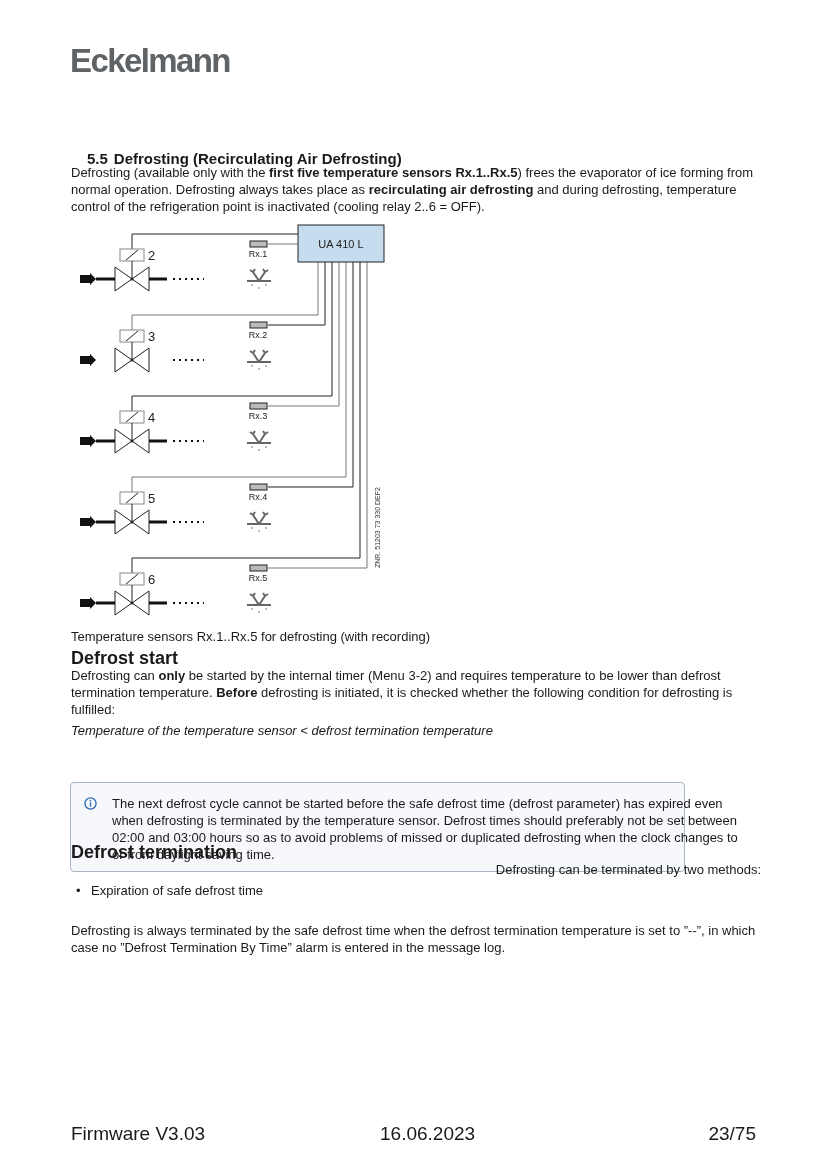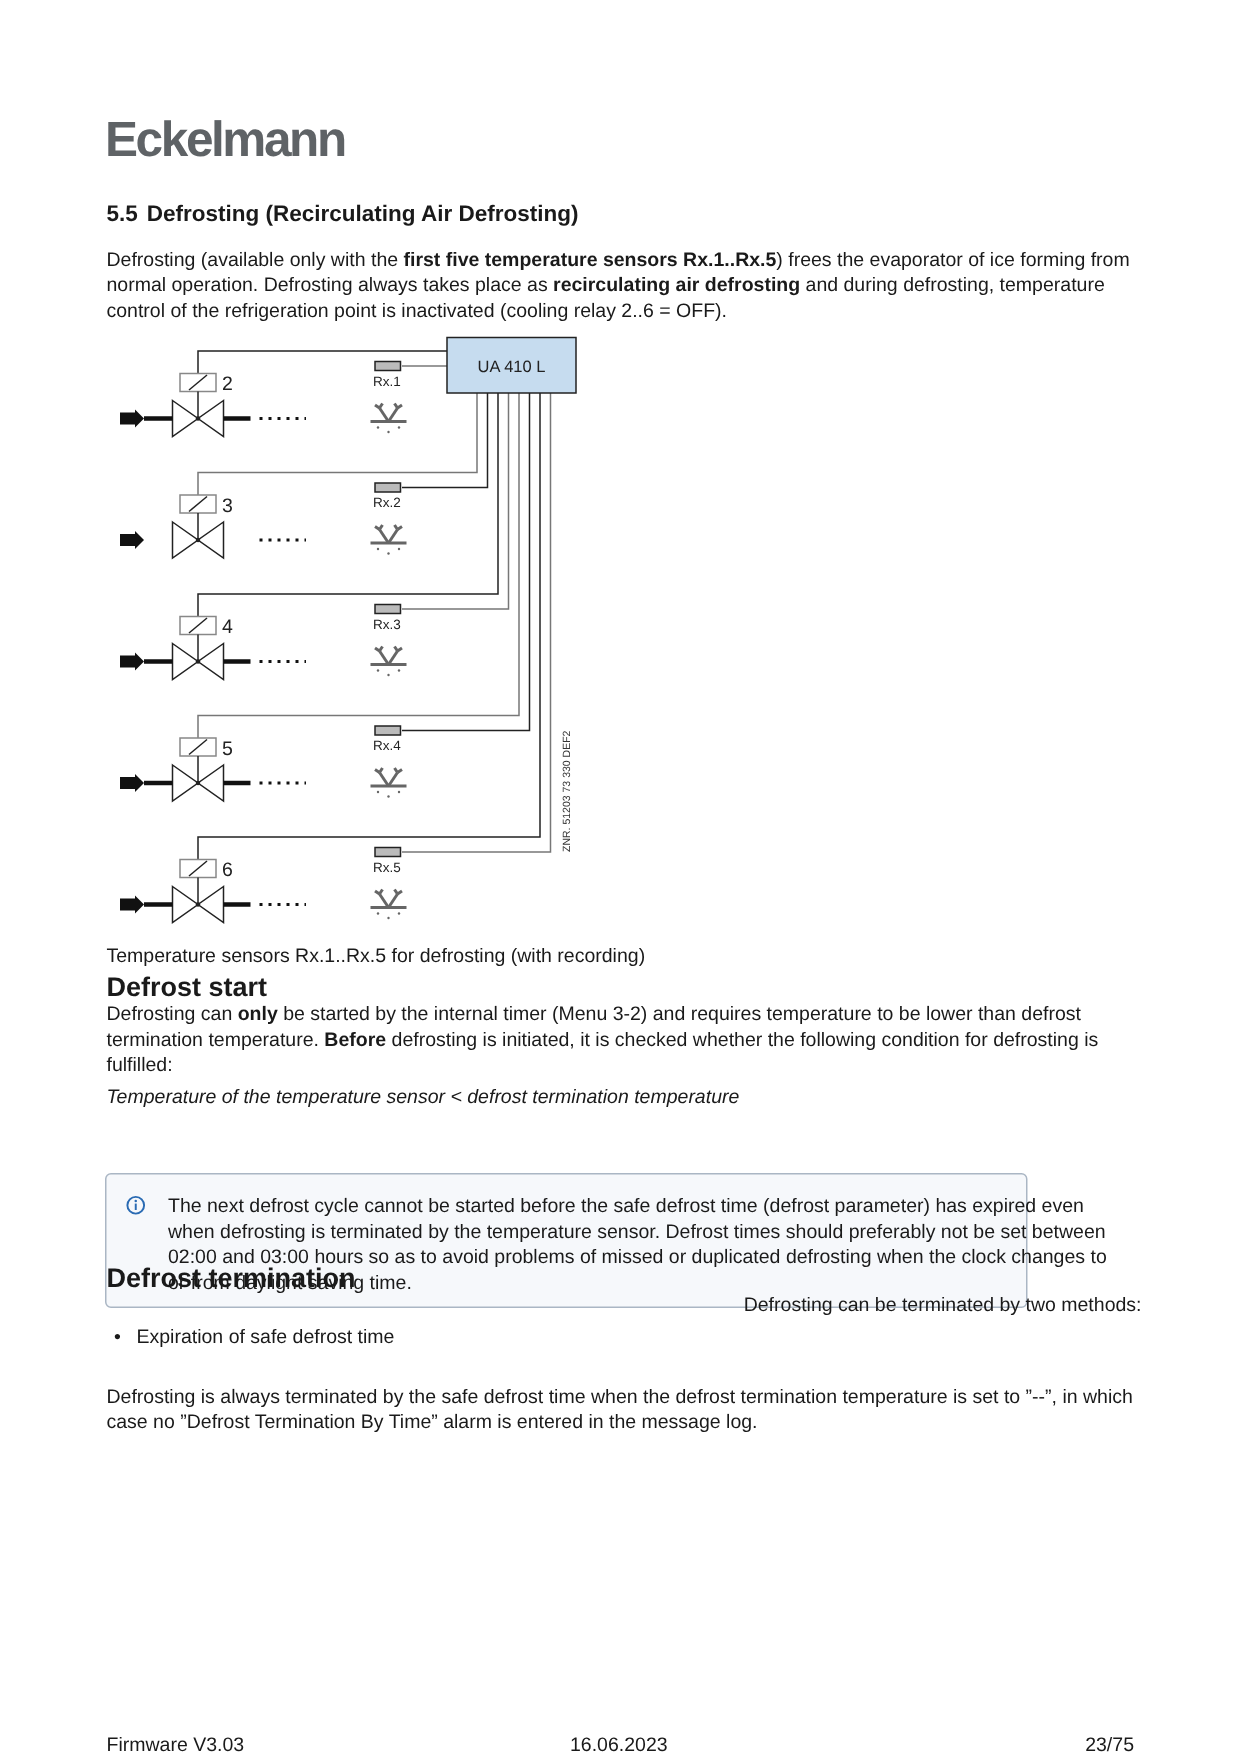--- a/index.html
+++ b/index.html
@@ -1,40 +1,40 @@
 <!DOCTYPE html>
 <html><head>
 <meta charset="utf-8">
 <style>
   html, body { margin: 0; padding: 0; background: #ffffff; }
   body { width: 827px; height: 1169px; position: relative; overflow: hidden;
          font-family: "Liberation Sans", sans-serif; color: #1a1a1a; }
   .logo { position: absolute; left: 70px; top: 42px; font-family: "Liberation Sans", sans-serif;
-          font-weight: 700; font-size: 33px; color: #5f6366; letter-spacing: -1.6px; margin-top: 32px; }
-  .section-title { position: absolute; left: 71px; top: 134px; font-size: 15px; font-weight: 700; margin: 0; }
+          font-weight: 700; font-size: 33px; color: #5f6366; letter-spacing: -1.6px; }
+  .section-title { position: absolute; left: 71px; top: 134px; font-size: 15px; font-weight: 700; margin: 16px; }
   .section-title .num { margin-right: 6px; }
   .p { position: absolute; left: 71px; width: 690px; font-size: 13px; line-height: 17px; margin: 0; }
   .intro { top: 164px; }
   .diagram { position: absolute; left: 70px; top: 222px; width: 330px; height: 400px; }
   .caption { top: 628px; }
   .h-sub { position: absolute; left: 71px; font-size: 18px; font-weight: 700; margin: 0; line-height: 17px; }
   .start-h { top: 650px; }
   .start-body { top: 667px; }
   .condition { top: 722px; font-style: italic; }
   .note { position: absolute; left: 70px; top: 782px; width: 615px; height: 90px;
           border: 1px solid #aab6c4; border-radius: 4px; background: #f6f8fb; box-sizing: border-box; }
   .note .info { position: absolute; left: 13px; top: 14px; width: 13px; height: 13px; }
   .note .txt { position: absolute; left: 41px; top: 12px; width: 630px; font-size: 13px; line-height: 17px; margin: 0; }
   .term-h { top: 844px; }
   .term-body { top: 861px; text-align: right; }
   .bullets { position: absolute; left: 71px; top: 882px; margin: 0; padding: 0; list-style: none; font-size: 13px; line-height: 17px; }
   .bullets li { position: relative; padding-left: 20px; }
   .bullets li::before { content: "\2022"; position: absolute; left: 5px; top: 0; }
   .final { top: 922px; }
-  .footer { position: absolute; top: 1155px; font-size: 13px; }
+  .footer { position: absolute; top: 1123px; font-size: 19px; }
   .f-left { left: 71px; } .f-mid { left: 380px; } .f-right { right: 71px; }
 </style>
 </head>
 <body>
 
 <div class="logo">Eckelmann</div>
 
 <h2 class="section-title"><span class="num">5.5</span><span>Defrosting (Recirculating Air Defrosting)</span></h2>
 
 <p class="p intro"><span>Defrosting (available only with the </span><b>first five temperature sensors Rx.1..Rx.5</b><span>) frees the evaporator of ice forming from normal operation. Defrosting always takes place as </span><b>recirculating air defrosting</b><span> and during defrosting, temperature control of the refrigeration point is inactivated (cooling relay 2..6 = OFF).</span></p>

